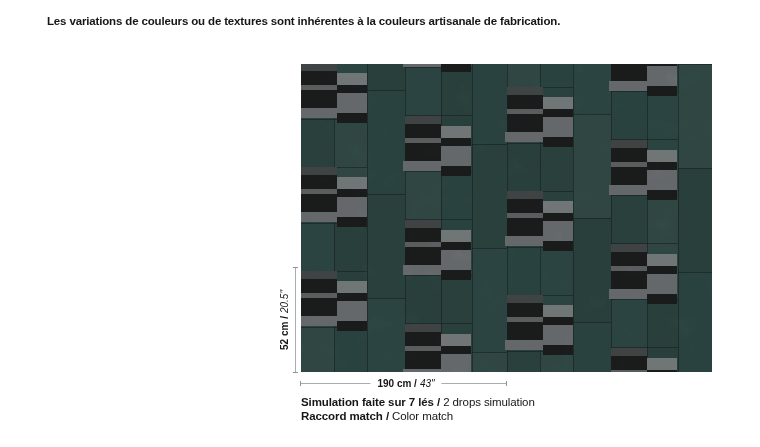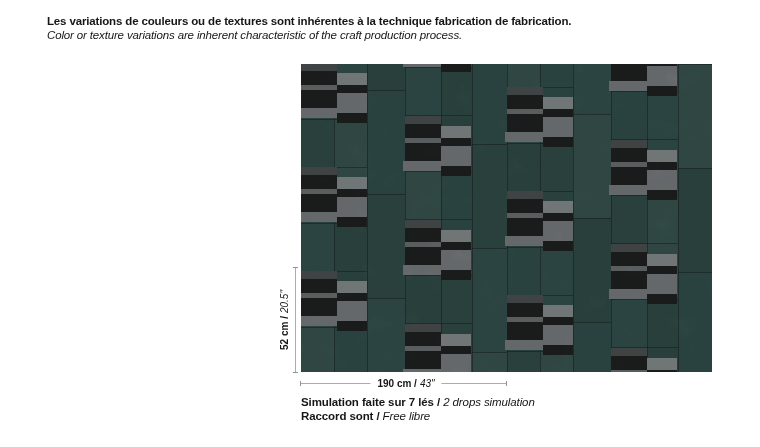--- a/index.html
+++ b/index.html
@@ -24,30 +24,29 @@
   .tick-hr{left:506px;top:381px;width:1px;height:5px;}
   .dim-label{font-size:10px;white-space:nowrap;color:#161616;}
   .dim-label .dim-fr{font-weight:bold;}
   .dim-label .dim-en{font-style:italic;margin-left:3px;}
   .dim-label-v{position:absolute;left:284px;top:320px;transform:translate(-50%,-50%) rotate(-90deg);}
   .dim-label-h{position:absolute;left:406px;top:383px;transform:translate(-50%,-50%);background:#ffffff;padding:0 7px;}
   
   .caption{position:absolute;left:301px;top:396px;font-size:11.5px;line-height:13.5px;letter-spacing:-0.1px;}
   .caption .fr{font-weight:bold;}
   .caption .sep{font-weight:bold;}
-  .caption .en{font-style:italic;}
+  .caption .en{}
 </style>
 </head>
 <body>
 
 <div class="page">
 
   <div class="notice">
-    <div class="fr">Les variations de couleurs ou de textures sont inhérentes à la technique fabrication de fabrication.</div>
-    <div class="en">Color or texture variations are inherent characteristic of the craft production process.</div>
+    <div class="fr">Les variations de couleurs ou de textures sont inhérentes à la couleurs artisanale de fabrication.</div>
   </div>
 
   <div class="wallpaper" id="wallpaper">
       <svg viewBox="0 0 411 308" width="100%" height="100%" preserveAspectRatio="none">
         <defs>
           <filter id="f-blotch" x="-5%" y="-5%" width="110%" height="110%">
             <feTurbulence type="fractalNoise" baseFrequency="0.04" numOctaves="4" seed="11"></feTurbulence>
             <feColorMatrix type="matrix" values="0 0 0 0 0  0 0 0 0 0  0 0 0 0 0  0.8 0.8 0.8 0 0"></feColorMatrix>
           </filter>
           <filter id="f-speck" x="0" y="0" width="100%" height="100%">
@@ -329,17 +328,17 @@
   <div class="dim-tick tick-hr"></div>
   <div class="dim-label dim-label-h">
     <span class="dim-fr">190 cm /</span><span class="dim-en">43"</span>
   </div>
 
   <div class="caption">
     <div>
       <span class="fr">Simulation faite sur 7 lés</span><span class="sep"> / </span><span class="en">2 drops simulation</span>
     </div>
     <div>
-      <span class="fr">Raccord sont</span><span class="sep"> / </span><span class="en">Free libre</span>
+      <span class="fr">Raccord match</span><span class="sep"> / </span><span class="en">Color match</span>
     </div>
   </div>
 
 </div>
 
 </body></html>

